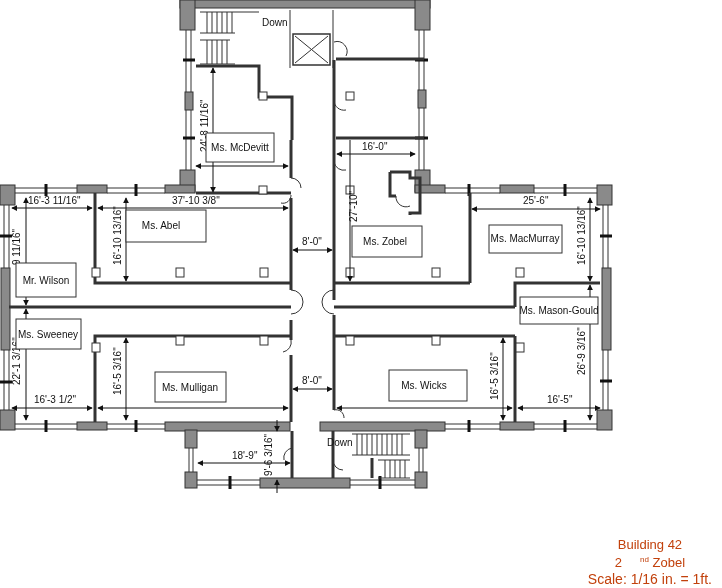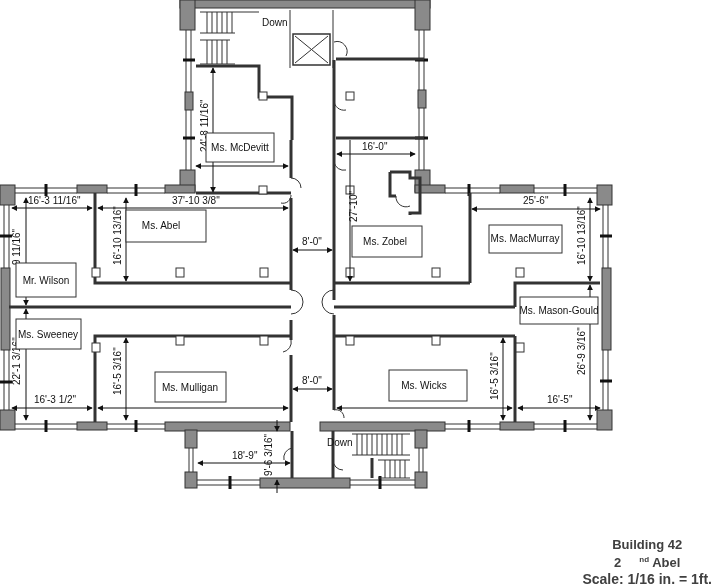--- a/index.html
+++ b/index.html
@@ -6,21 +6,21 @@
   body { width:722px; height:588px; position:relative; overflow:hidden; font-family:"Liberation Sans", sans-serif; }
   #plan { position:absolute; left:0; top:0; width:722px; height:588px; }
   .lbl { font-family:"Liberation Sans", sans-serif; font-size:10px; fill:#111; }
   .dim { font-family:"Liberation Sans", sans-serif; font-size:10px; fill:#111; }
   .room-label-box { fill:#fff; stroke:#333; stroke-width:1; }
   .wall { fill:none; stroke:#333; stroke-width:3; }
   .pillar { fill:#8a8a8a; stroke:#333; stroke-width:1; }
   .win { fill:none; stroke:#333; stroke-width:1; }
   .thin { fill:none; stroke:#333; stroke-width:1; }
   .dimline { stroke:#111; stroke-width:1; fill:none; }
-  .title-block { position:absolute; right:10px; bottom:2px; text-align:center; color:#404040;font-weight:bold; }
+  .title-block { position:absolute; right:10px; bottom:2px; text-align:center; color:#c2410c; }
   .title-block .t1 { font-size:13px; line-height:15px; }
   .title-block .t2 { font-size:13px; line-height:15px; }
   .title-block .t3 { font-size:14px; line-height:14px; margin-top:2px; }
   .title-block sup { font-size:8px;margin-left:18px; }
 </style>
 </head>
 <body>
 
 <svg id="plan" viewBox="0 0 722 588" xmlns="http://www.w3.org/2000/svg">
   <defs>
@@ -325,15 +325,15 @@
     <text class="lbl" x="559" y="314" text-anchor="middle">Ms. Mason-Gould</text>
   </g>
   <g>
     <rect class="room-label-box" x="389" y="370" width="78" height="31"></rect>
     <text class="lbl" x="424" y="389" text-anchor="middle">Ms. Wicks</text>
   </g>
 </svg>
 
 <div class="title-block">
   <div class="t1">Building 42</div>
-  <div class="t2"><span>2</span><sup>nd</sup> <span>Abel</span></div>
+  <div class="t2"><span>2</span><sup>nd</sup> <span>Zobel</span></div>
   <div class="t3">Scale: 1/16 in. = 1ft.</div>
 </div>
 
 </body></html>

